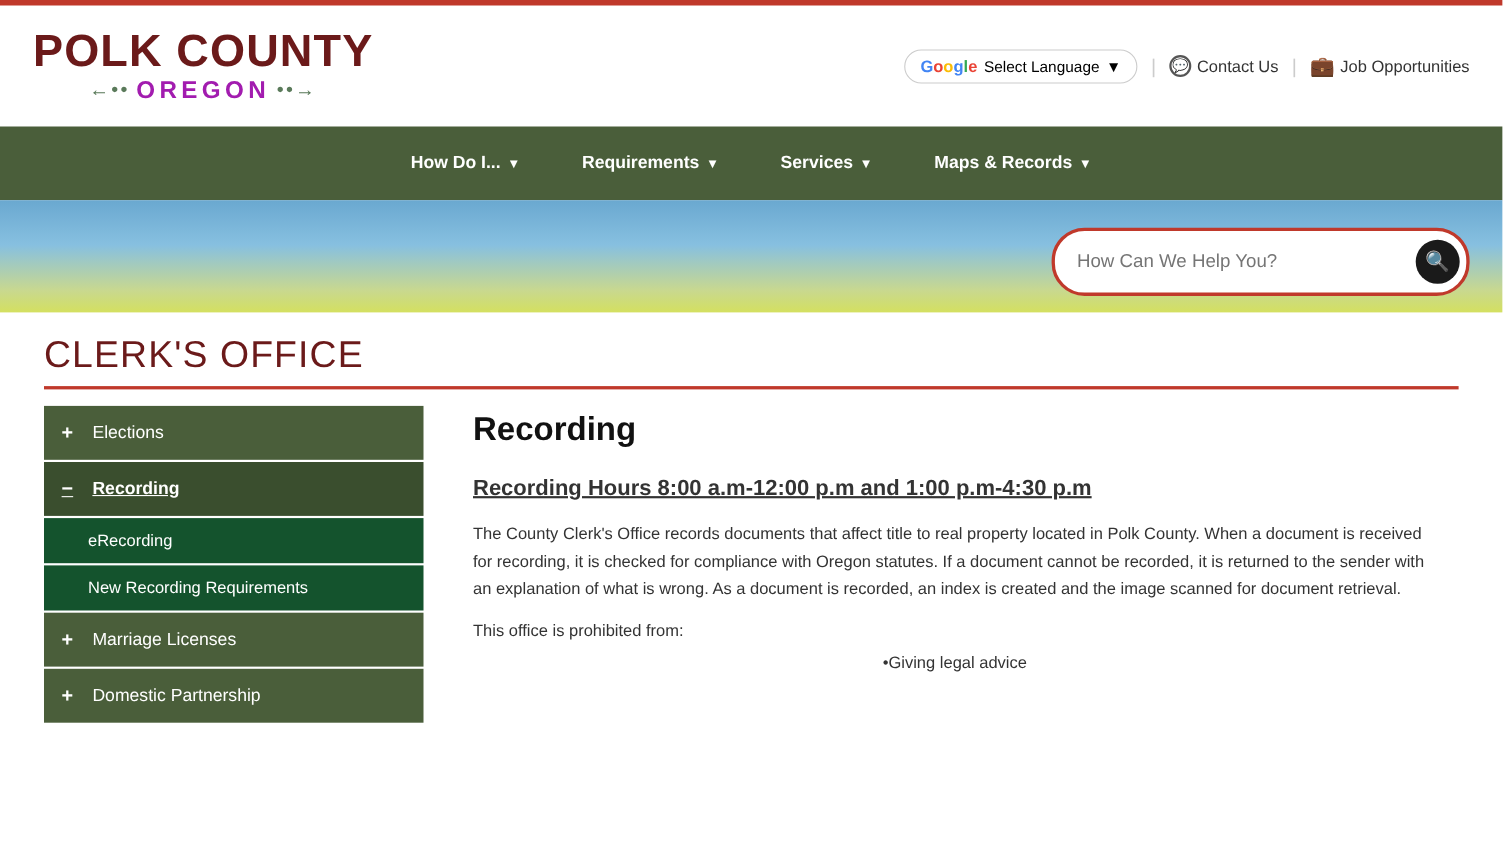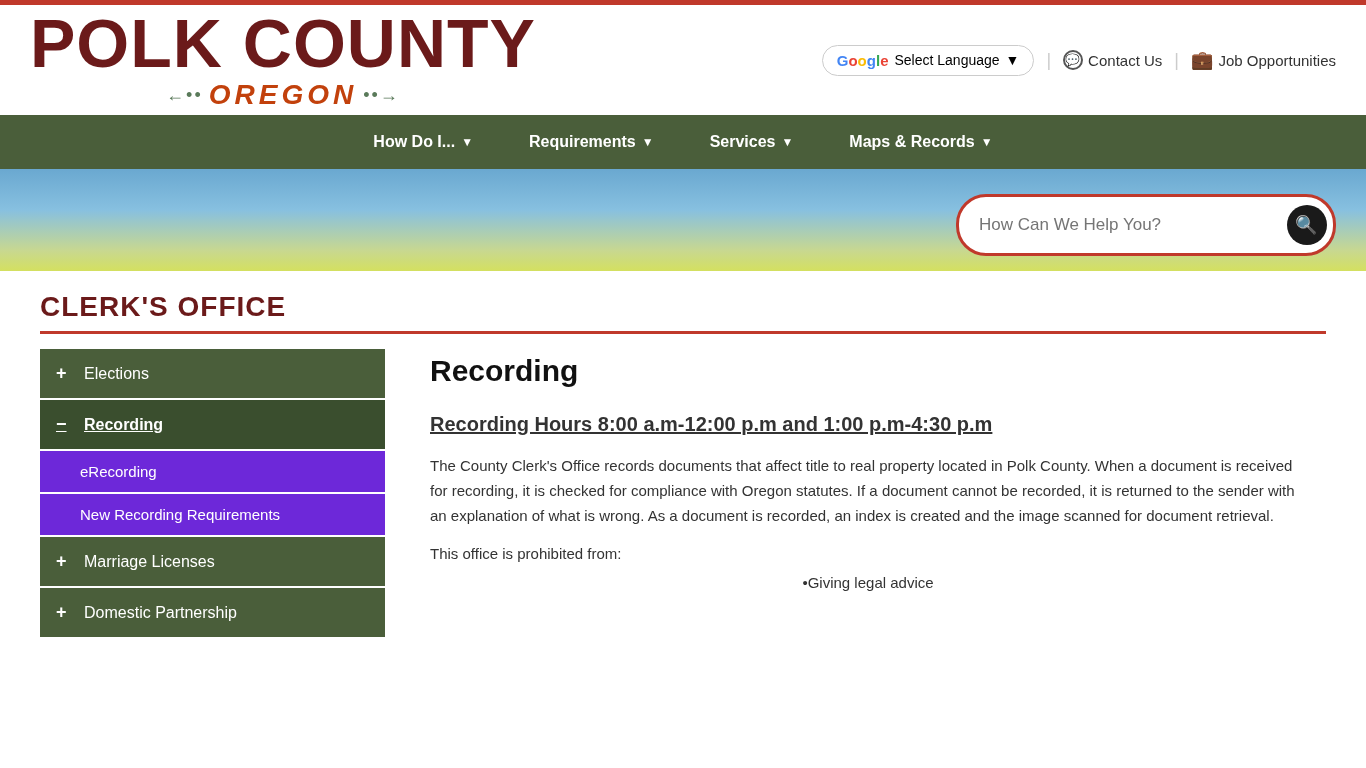--- a/index.html
+++ b/index.html
@@ -10,44 +10,43 @@
       background: #fff;
       border-top: 5px solid #c0392b;
       display: flex;
       align-items: center;
       justify-content: space-between;
       padding: 10px 30px;
       height: 115px;
     }
     .logo-area {}
     .logo-polk {
-      font-size: 68px;
+      font-size: 41px;
       font-weight: 900;
       color: #6b1a1a;
       letter-spacing: 1px;
       line-height: 1;
     }
     .logo-oregon {
       display: flex;
       align-items: center;
       justify-content: center;
       gap: 6px;
       margin-top: 2px;
     }
     .logo-oregon span.dot-line {
       color: #5a7a5a;
       font-size: 18px;
       letter-spacing: 2px;
     }
     .logo-oregon span.oregon-text {
-      font-size: 28px;
+      font-size: 22px;
       font-weight: bold;
-      color: #c2410c;
+      color: #a21caf;
       letter-spacing: 4px;
-      font-style: italic;
     }
 
     .top-right {
       display: flex;
       flex-direction: column;
       align-items: flex-start;
       gap: 8px;
     }
     .top-links {
       display: flex;
@@ -93,21 +92,21 @@
       font-size: 18px;
     }
 
     
     .nav-bar {
       background: #4a5e3a;
       display: flex;
       align-items: center;
       justify-content: center;
       padding: 16px;
-      height: 54px;
+      height: 67px;
     }
     .nav-item {
       color: #fff;
       font-size: 16px;
       font-weight: bold;
       padding: 0 28px;
       height: 55px;
       display: flex;
       align-items: center;
       gap: 6px;
@@ -162,22 +161,22 @@
       background: #fff;
       margin: 0;
       padding: 0 40px 0 40px;
     }
     .page-header {
       padding: 20px 0 8px 0;
       border-bottom: 3px solid #c0392b;
       margin-bottom: 0;
     }
     .page-header h1 {
-      font-size: 28px;
-      font-weight: bold;
+      font-size: 34px;
+      font-weight: normal;
       color: #6b1a1a;
       text-transform: uppercase;
       letter-spacing: 1px;
     }
 
     .content-area {
       display: flex;
       gap: 0;
       min-height: 420px;
     }
@@ -205,21 +204,21 @@
       background: #3a4e2e;
       font-weight: 700;
       text-decoration: underline;
     }
     .sidebar-item .icon {
       font-size: 18px;
       font-weight: bold;
       min-width: 18px;
     }
     .sidebar-sub {
-      background: #6d28d9;
+      background: #14532d;
       color: #fff;
       font-size: 15px;
       padding: 12px 16px 12px 40px;
       cursor: pointer;
       margin-bottom: 2px;
     }
 
     
     .article {
       flex: 1;

